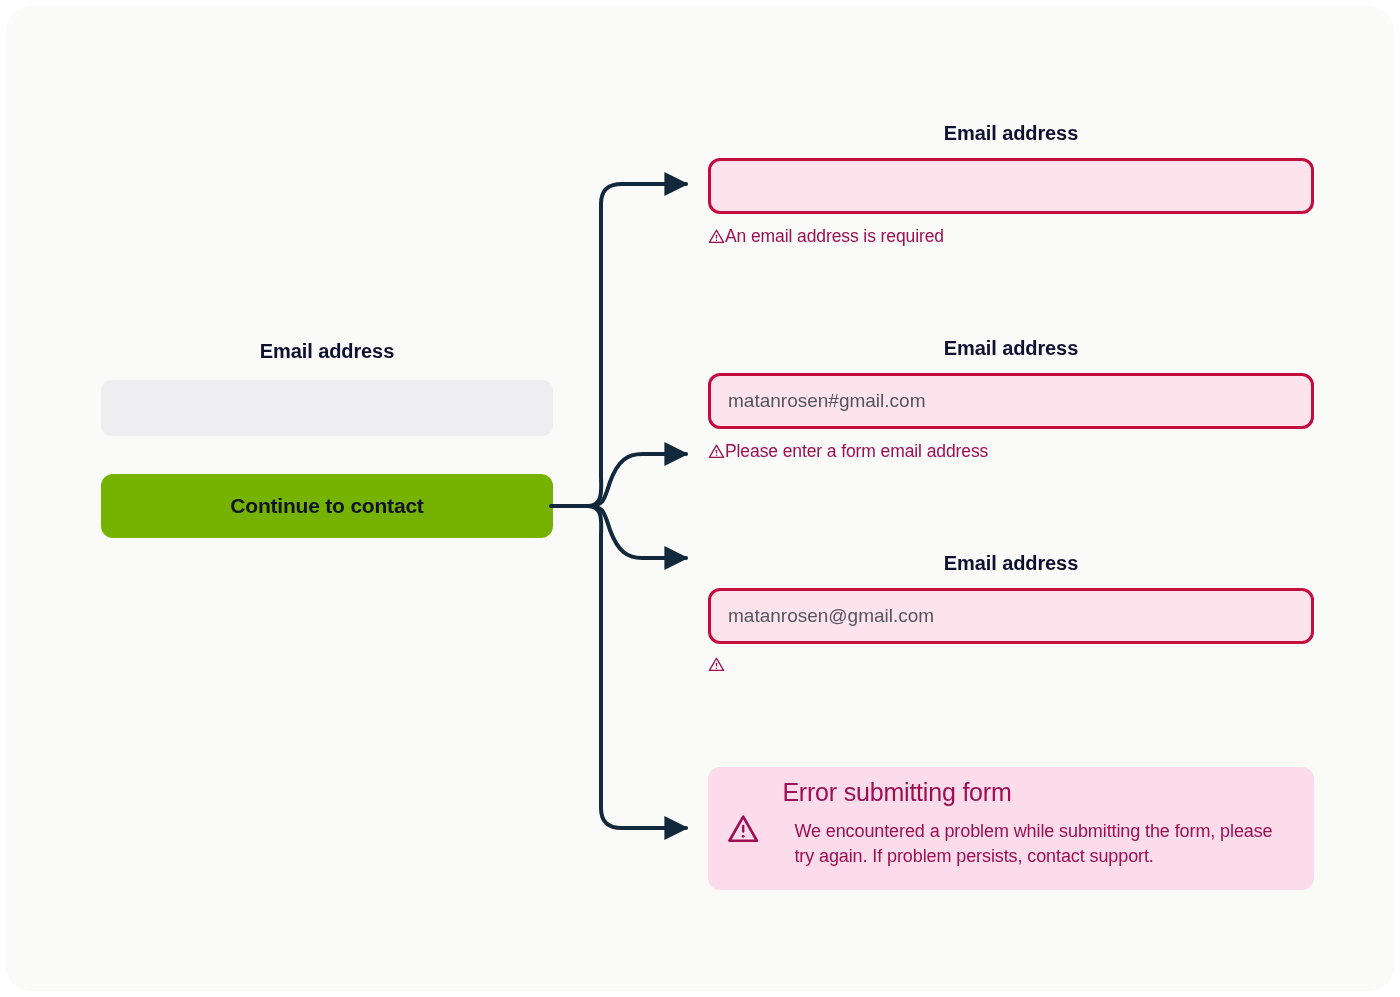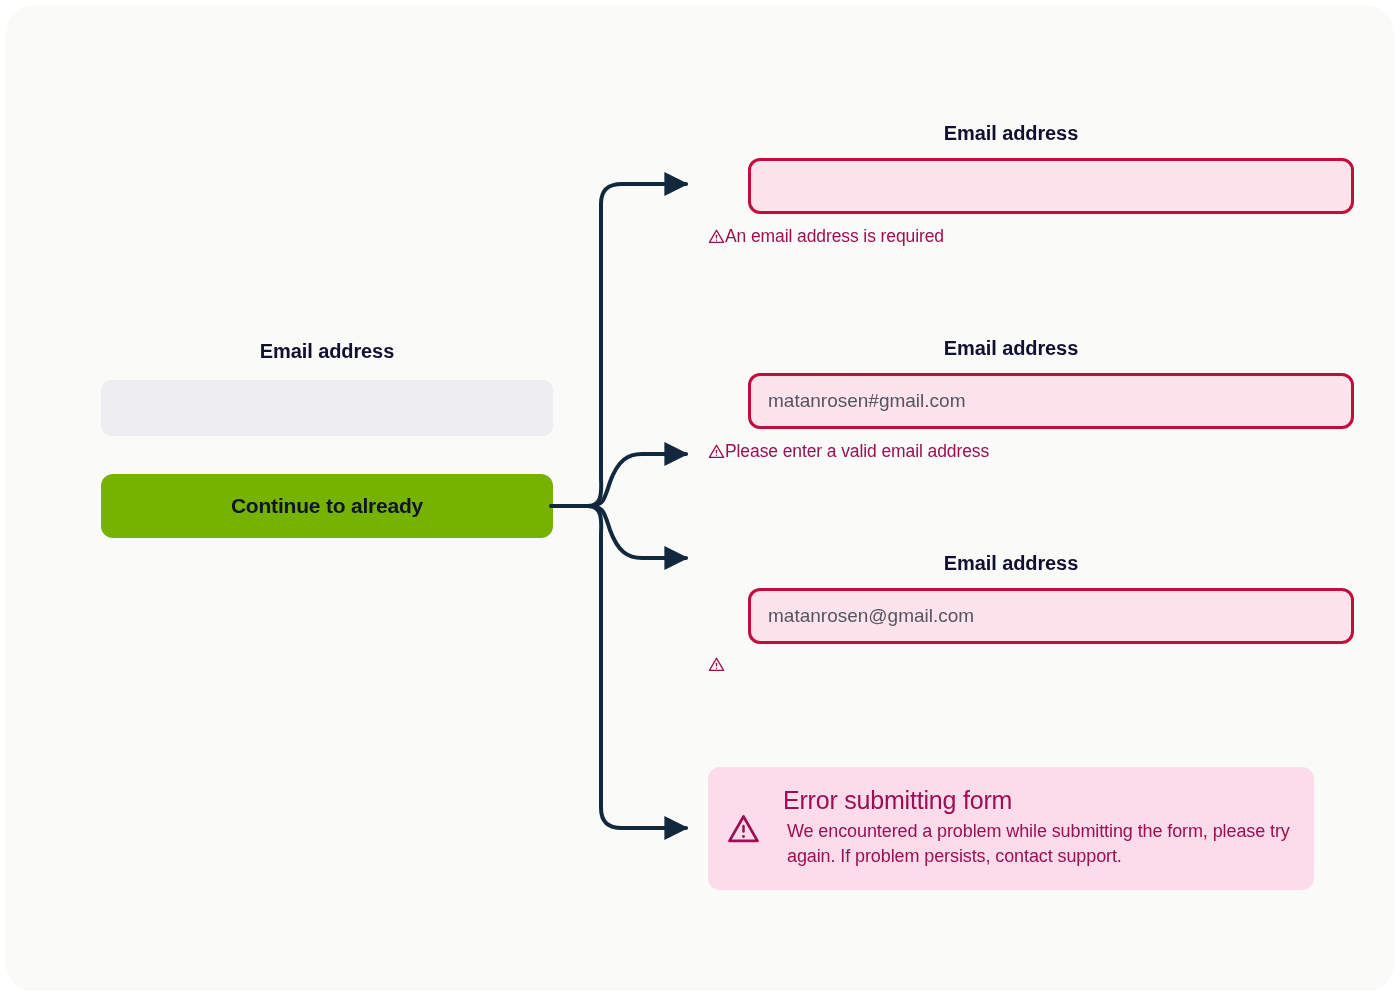--- a/index.html
+++ b/index.html
@@ -94,21 +94,20 @@
     box-sizing: border-box;
     background: #fde3ec;
     border: 3px solid #c30d3e;
     border-radius: 12px;
     font-family: "Liberation Sans", sans-serif;
     font-size: 19px;
     color: #55555f;
     padding: 0 17px;
     display: block;
     outline: none;
-    margin-left: 40px;
   }
   .input-error::placeholder {
     color: #55555f;
     opacity: 1;
   }
   .error-msg {
     display: flex;
     align-items: center;
     gap: 0;
     margin-top: 12px;
@@ -137,33 +136,33 @@
     font-size: 25px;
     color: #9c0f52;
     margin: 0 0 2px 0;
     line-height: 1.2;
     letter-spacing: -0.2px;
   }
   .alert-body {
     font-size: 18px;
     color: #9c0f52;
     line-height: 1.37;
-    margin: 4px;
+    margin: 12px;
     letter-spacing: -0.1px;
   }
 </style>
 </head>
 <body>
 
 <div class="page-card">
 
   <div class="left-form">
     <div class="field-label">Email address</div>
     <input class="input-blank" type="text" placeholder="" style="">
-    <button class="btn-checkout">Continue to already</button>
+    <button class="btn-checkout">Continue to contact</button>
   </div>
 
   <svg class="connector" viewBox="0 0 180 760">
     <defs>
       <marker id="ah" viewBox="0 0 10 10" refX="9" refY="5" markerWidth="6" markerHeight="6" orient="auto-start-reverse">
         <path d="M 0 0 L 10 5 L 0 10 z" fill="#12283c"></path>
       </marker>
     </defs>
     <g fill="none" stroke="#12283c" stroke-width="4" stroke-linecap="round">
 
@@ -194,21 +193,21 @@
 
   <div class="panel panel-2">
     <div class="field-label">Email address</div>
     <input class="input-error" type="text" placeholder="matanrosen#gmail.com" style="">
     <div class="error-msg">
       <svg class="tri-small" width="17" height="17" viewBox="0 0 24 24">
         <path d="M12 3.2 L22 20.4 H2 Z" fill="none" stroke="#9c0f52" stroke-width="1.9" stroke-linejoin="round"></path>
         <rect x="11.1" y="9.4" width="1.8" height="5.4" rx="0.9" fill="#9c0f52"></rect>
         <circle cx="12" cy="17.2" r="1" fill="#9c0f52"></circle>
       </svg>
-      <span>Please enter a valid email address</span>
+      <span>Please enter a form email address</span>
     </div>
   </div>
 
   <div class="panel panel-3">
     <div class="field-label">Email address</div>
     <input class="input-error" type="text" placeholder="matanrosen@gmail.com" style="">
     <div class="error-msg">
       <svg class="tri-small" width="17" height="17" viewBox="0 0 24 24">
         <path d="M12 3.2 L22 20.4 H2 Z" fill="none" stroke="#9c0f52" stroke-width="1.9" stroke-linejoin="round"></path>
         <rect x="11.1" y="9.4" width="1.8" height="5.4" rx="0.9" fill="#9c0f52"></rect>

